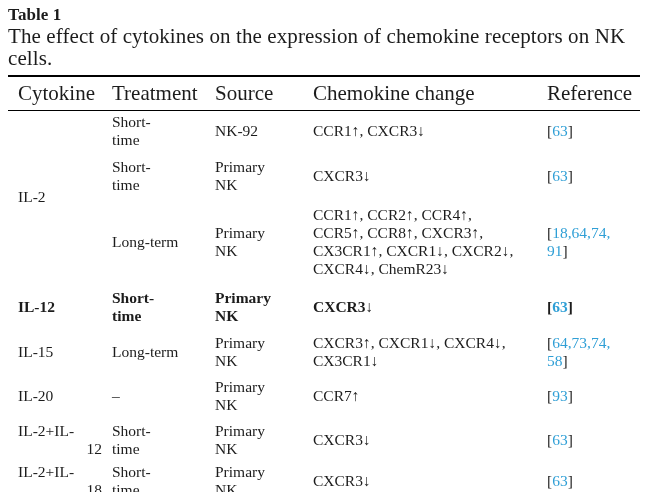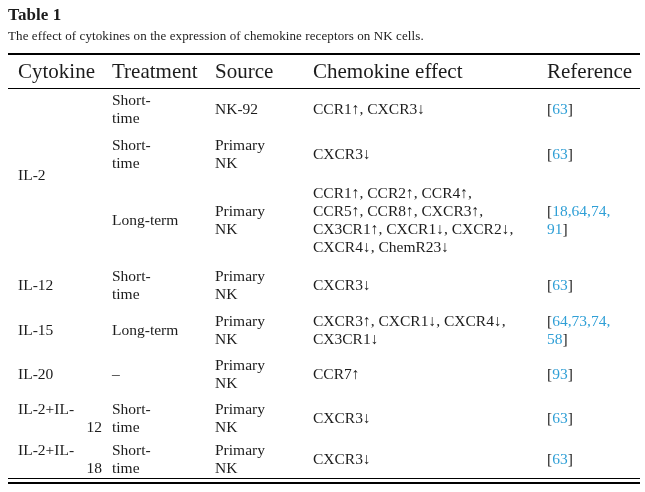--- a/index.html
+++ b/index.html
@@ -17,21 +17,21 @@
     padding: 4px 5px 0 8px;
     width: 632px;
   }
   .tbl-title {
     font-weight: bold;
     font-size: 17px;
     line-height: 21px;
     letter-spacing: 0.1px;
   }
   .tbl-caption {
-    font-size: 13px;
+    font-size: 21px;
     line-height: 22px;
     letter-spacing: 0.1px;
   }
   table.paper-table {
     border-collapse: collapse;
     table-layout: fixed;
     width: 632px;
     margin-top: 6px;
     border-top: 2px solid #000000;
     border-bottom: 1px solid #000000;
@@ -76,21 +76,21 @@
       <col style="width:103px">
       <col style="width:98px">
       <col style="width:234px">
       <col style="width:103px">
     </colgroup>
     <thead>
       <tr>
         <th>Cytokine</th>
         <th>Treatment</th>
         <th>Source</th>
-        <th>Chemokine effect</th>
+        <th>Chemokine change</th>
         <th>Reference</th>
       </tr>
     </thead>
     <tbody id="tbody">
         <tr style="height: 42px;">
           <td class="cell-cytokine" rowspan="3">
             <div class="line">IL-2</div>
           </td>
           <td class="cell-treatment">
             <div class="line">Short-</div>
@@ -134,21 +134,21 @@
             <div class="line">CCR1↑, CCR2↑, CCR4↑,</div>
             <div class="line">CCR5↑, CCR8↑, CXCR3↑,</div>
             <div class="line">CX3CR1↑, CXCR1↓, CXCR2↓,</div>
             <div class="line">CXCR4↓, ChemR23↓</div>
           </td>
           <td class="cell-reference">
             <div class="line"><span>[</span><span class="ref-link">18,64,74,</span></div>
             <div class="line"><span class="ref-link">91</span><span>]</span></div>
           </td>
         </tr>
-        <tr style="height: 46px;">
+        <tr style="height: 46px; font-weight: bold;">
           <td class="cell-cytokine">
             <div class="line">IL-12</div>
           </td>
           <td class="cell-treatment">
             <div class="line">Short-</div>
             <div class="line">time</div>
           </td>
           <td class="cell-source">
             <div class="line">Primary</div>
             <div class="line">NK</div>

